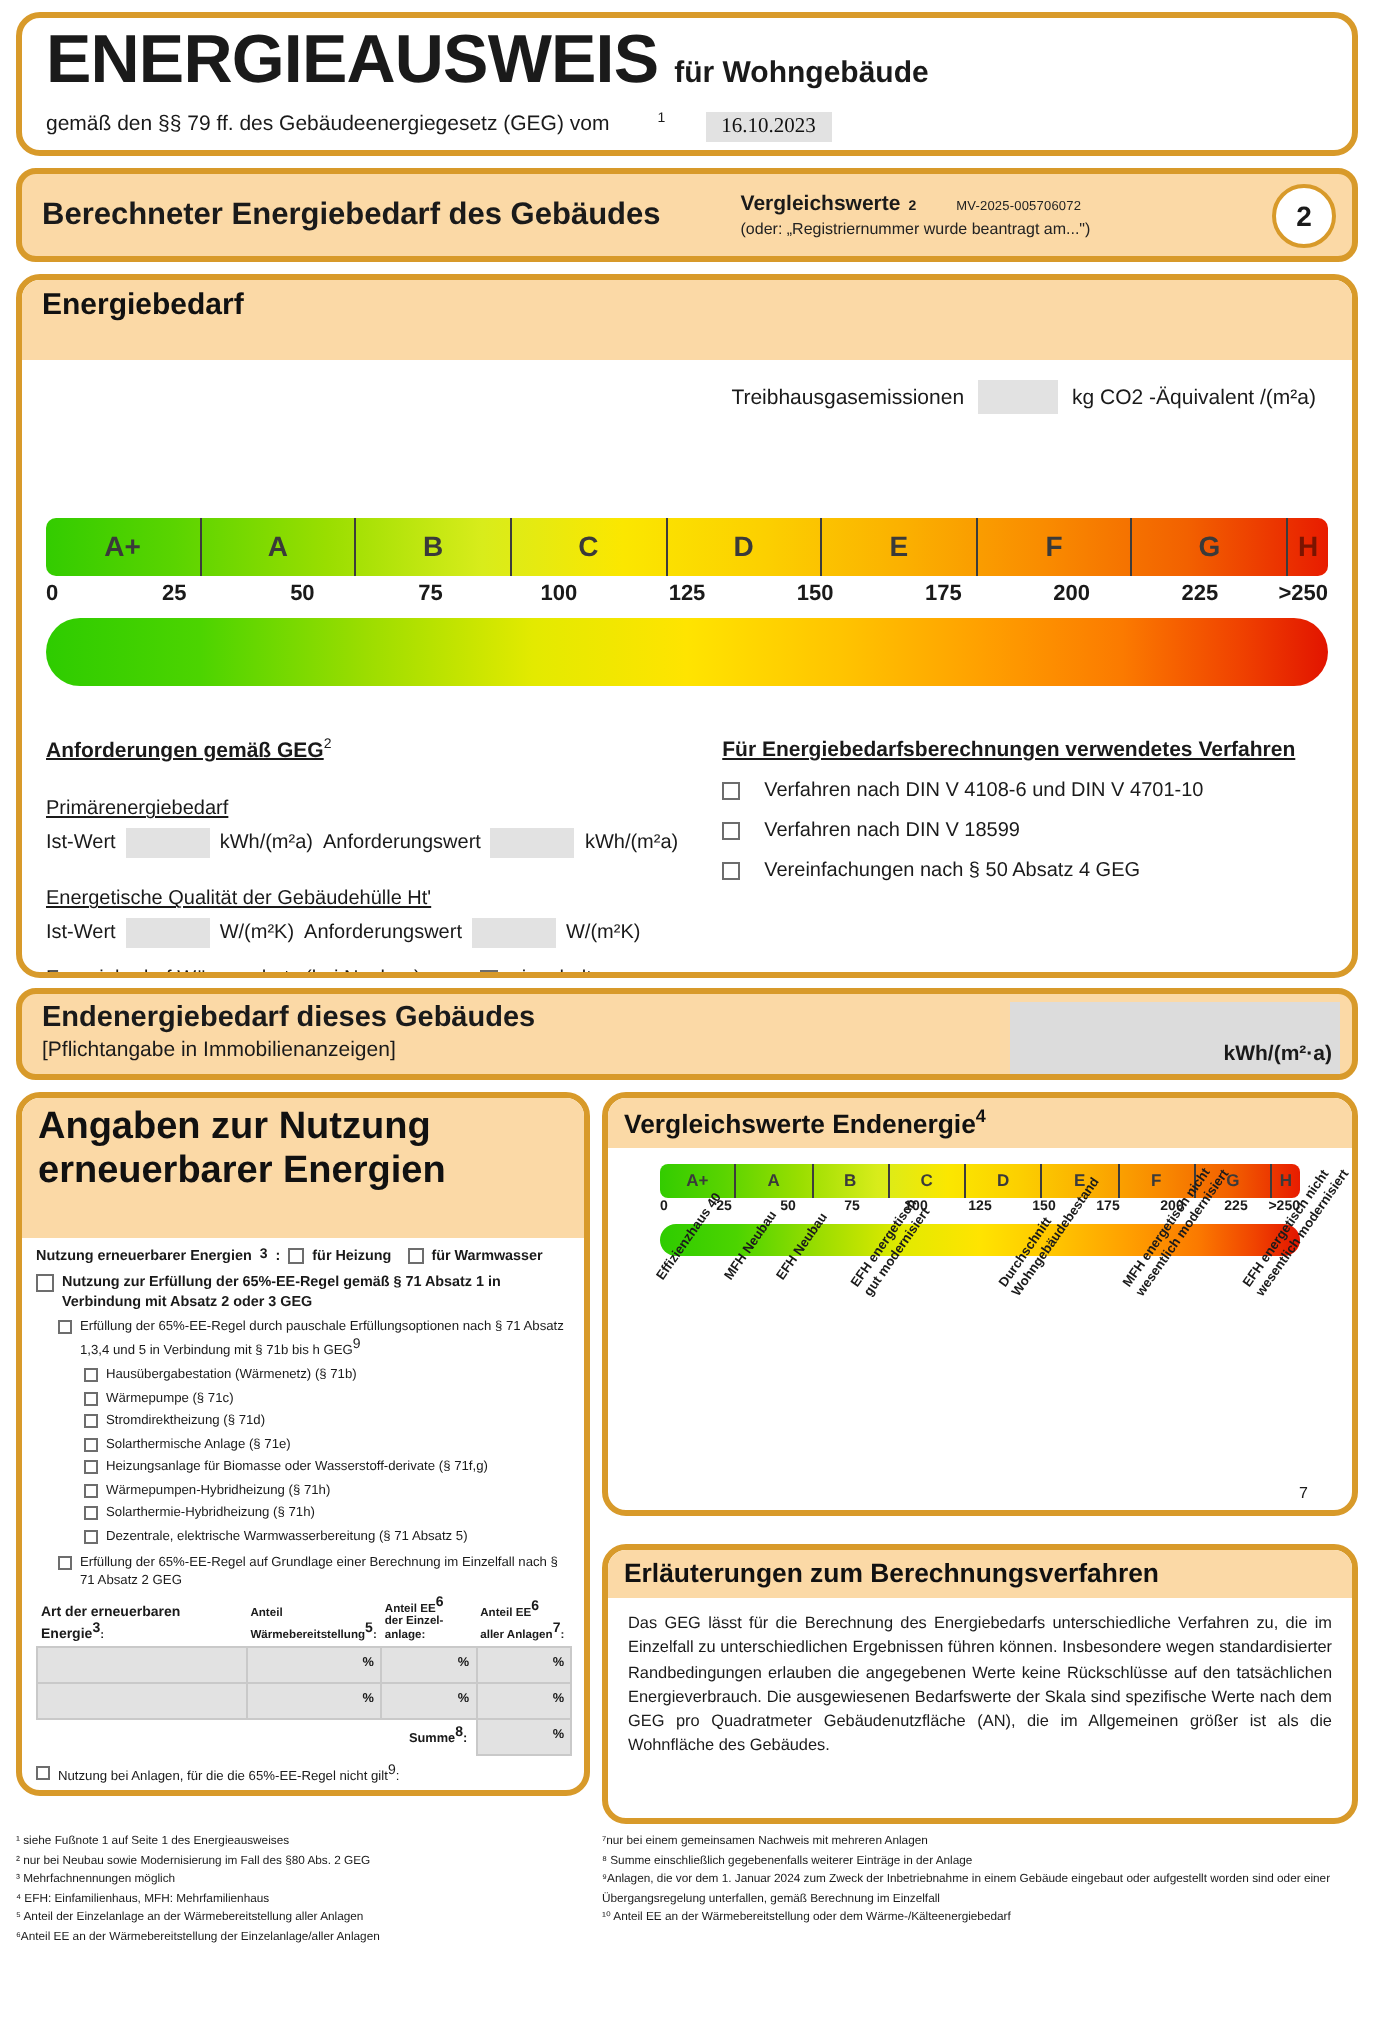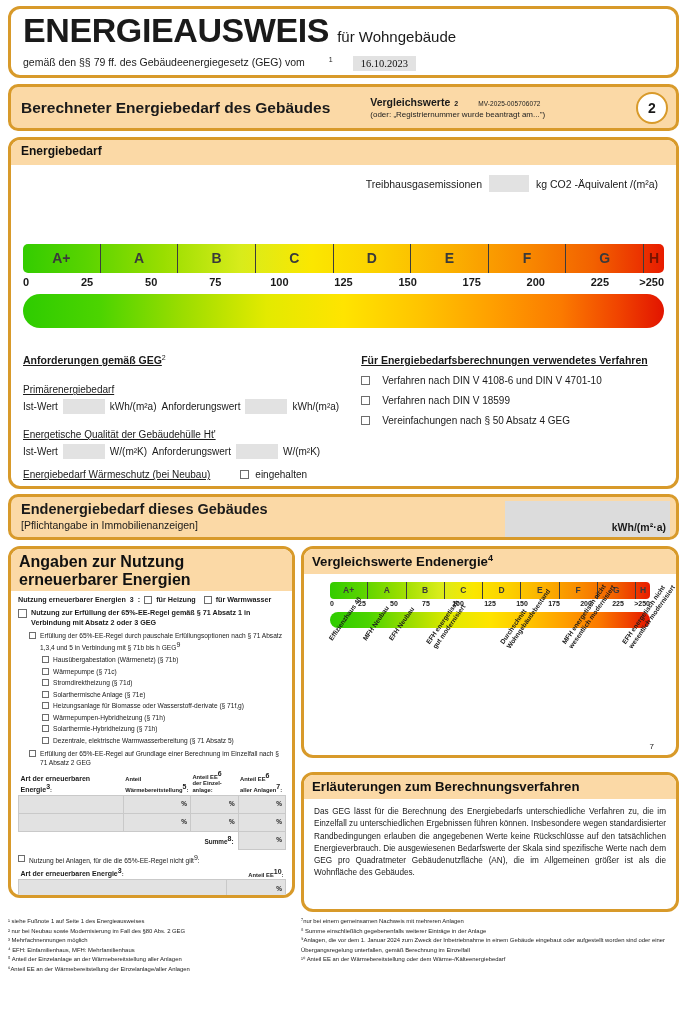--- a/index.html
+++ b/index.html
@@ -25,21 +25,21 @@
     background:#fbd9a6;
     font-weight:bold;
     color:#111;
     box-sizing:border-box;
   }
 
   
   .title-box{height:72px;padding:4px 12px 0 12px;position:relative;}
   .title-row{display:flex;align-items:baseline;gap:8px;}
   .title-main{font-size:34px;font-weight:bold;letter-spacing:-0.4px;line-height:1.05;}
-  .title-sub{font-size:15px;font-weight:normal;}
+  .title-sub{font-size:15px;font-weight:bold;}
   .title-legal{font-size:10.5px;margin-top:7px;display:flex;align-items:flex-start;gap:0;}
   .sup{font-size:7px;vertical-align:super;}
   .date-chip{
     background:#e2e2e2;font-size:10.5px;padding:2px 8px;margin-left:26px;color:#111;
   }
 
   
   .band2{
     margin-top:6px;height:47px;border:3px solid #d89a2a;border-radius:10px;
     background:#fbd9a6;box-sizing:border-box;position:relative;
@@ -52,21 +52,21 @@
   .reg-line2{font-size:8px;margin-top:2px;color:#222;}
   .circle-num{
     position:absolute;right:8px;top:50%;transform:translateY(-50%);
     width:28px;height:28px;border-radius:50%;border:2.5px solid #d89a2a;
     background:#fff;display:flex;align-items:center;justify-content:center;
     font-size:14px;font-weight:bold;
   }
 
   
   .eb-box{margin-top:6px;height:352px;display:flex;flex-direction:column;}
-  .eb-hdr{font-size:12px;padding:4px 10px 7px 10px;}
+  .eb-hdr{font-size:15px;padding:4px 10px 19px 10px;}
   .eb-body{flex:1;padding:6px 12px 4px 12px;position:relative;}
 
   .thg-row{display:flex;align-items:center;justify-content:flex-end;gap:7px;font-size:10.5px;padding-right:6px;margin-top:4px;}
   .val-chip{background:#e2e2e2;display:inline-block;}
   .thg-chip{width:40px;height:17px;}
 
   
   .scale-wrap{margin-top:52px;position:relative;}
   .scale-bar{
     position:relative;height:29px;border-radius:5px;
@@ -109,21 +109,21 @@
   .band3-t2{font-size:10.5px;margin-top:2px;}
   .band3-chip{position:absolute;right:6px;top:4px;width:165px;height:36px;background:#dcdcdc;}
   .band3-unit{position:absolute;right:10px;bottom:4px;font-size:10.5px;font-weight:bold;z-index:2;}
 
   
   .lower{display:flex;gap:6px;margin-top:6px;align-items:flex-start;}
   .col-left{width:287px;}
   .col-right{flex:1;}
 
   .ren-box{height:352px;display:flex;flex-direction:column;}
-  .ren-hdr{font-size:16px;padding:4px 8px 2px 8px;}
+  .ren-hdr{font-size:19px;padding:4px 8px 22px 8px;}
   .ren-body{flex:1;padding:4px 6px 2px 7px;font-size:6.6px;line-height:1.45;}
   .ren-top{display:flex;align-items:center;gap:4px;font-weight:bold;font-size:7.2px;white-space:nowrap;}
   .ren-top .cb{width:6px;height:6px;}
   .lvl1{display:flex;gap:4px;margin-top:3px;font-weight:bold;font-size:7.2px;}
   .lvl1 .txt{line-height:1.35;}
   .lvl2{display:flex;gap:4px;margin-top:3px;margin-left:11px;font-size:6.6px;}
   .lvl3{display:flex;gap:4px;margin-top:2px;margin-left:24px;font-size:6.6px;}
   .lvl2 .cb,.lvl3 .cb{width:5px;height:5px;margin-top:1px;}
 
   

